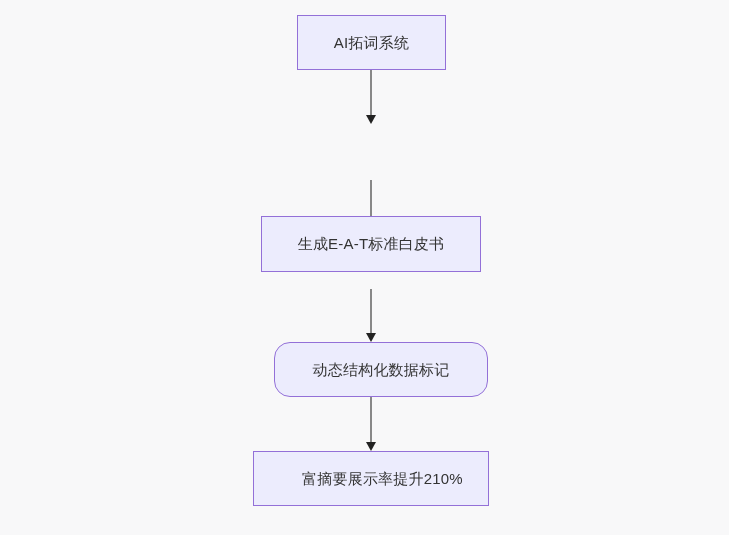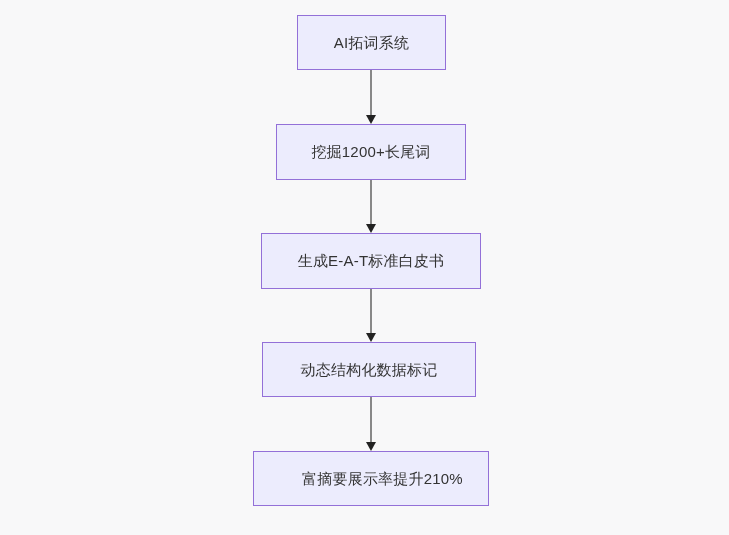--- a/index.html
+++ b/index.html
@@ -75,29 +75,26 @@
     <svg width="14" height="54" viewBox="0 0 14 54">
       <line x1="7" y1="0" x2="7" y2="46" stroke="#888888" stroke-width="2"></line>
       <polygon points="2,45 12,45 7,54" fill="#222222"></polygon>
     </svg>
   </div>
 
   <div class="node" style="left:297px; top:15px; width:149px; height:55px;">
     <span class="node-label">AI拓词系统</span>
   </div>
 
-  <div class="node" style="left:276px; top:124px; width:190px; height:56px;">
-    <span class="node-label">挖掘1200+长尾词</span>
-  </div>
 
-  <div class="node" style="left:261px; top:233px; width:220px; height:56px;text-align:center;">
+  <div class="node" style="left:261px; top:216px; width:220px; height:56px;text-align:center;">
     <span class="node-label">生成E-A-T标准白皮书</span>
   </div>
 
-  <div class="node" style="left:262px; top:342px; width:214px; height:55px;">
+  <div class="node" style="left:274px; top:342px; width:214px; height:55px;border-radius:16px;">
     <span class="node-label">动态结构化数据标记</span>
   </div>
 
   <div class="node" style="left:253px; top:451px; width:236px; height:55px;padding-left:23px;">
     <span class="node-label">富摘要展示率提升210%</span>
   </div>
 
 </div>
 
 </body></html>

